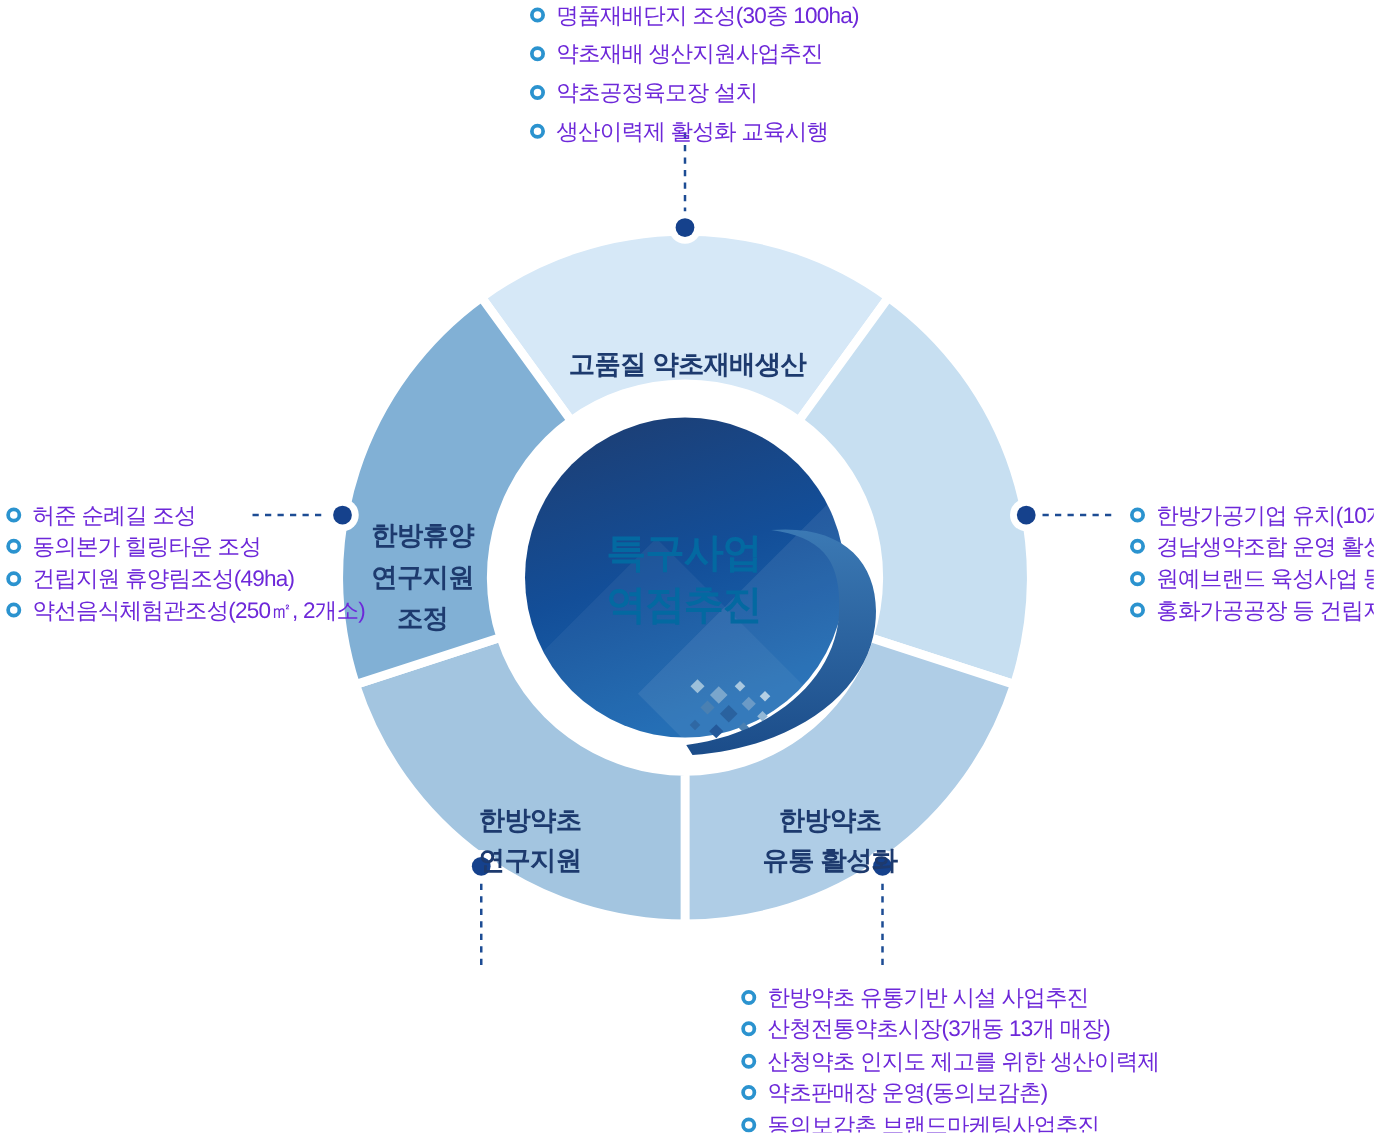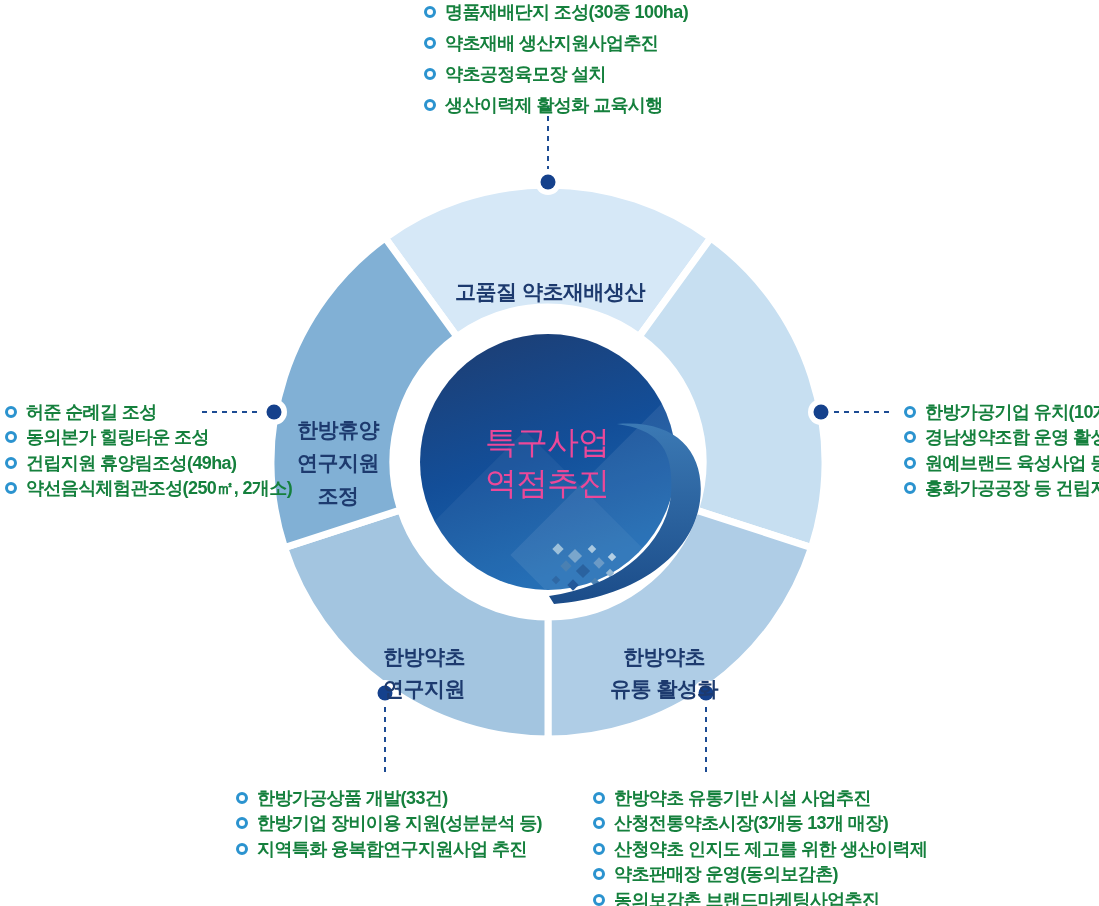--- a/index.html
+++ b/index.html
@@ -12,36 +12,36 @@
   svg.diagram{position:absolute;left:0;top:0;}
 
   
   .seg-label{
     position:absolute;transform:translate(-50%,-50%);
     color:var(--label,#1d3a6e);font-weight:700;font-size:21px;line-height:32px;
     text-align:center;white-space:pre-line;letter-spacing:-0.5px;margin-top:40px;
   }
   .center-label{
     position:absolute;transform:translate(-50%,-50%);
-    color:#ec4899;font-weight:400;font-size:32px;line-height:41px;
+    color:#0369a1;font-weight:700;font-size:32px;line-height:41px;
     text-align:center;white-space:pre-line;letter-spacing:-1px;
   }
 
   
   .bullet-list{position:absolute;}
   .bullet-list .row{
     display:flex;align-items:center;height:25.5px;white-space:nowrap;
   }
   .bullet-list.spacious .row{height:31px;}
   .bullet-list .dot{
     flex:0 0 auto;width:6px;height:6px;border-radius:50%;
     border:3px solid var(--bullet,#2b93cf);background:#fff;margin-right:9px;
   }
   .bullet-list .txt{
-    font-size:18px;color:#15803d;font-weight:700;letter-spacing:-0.6px;
+    font-size:18px;color:#6d28d9;font-weight:400;letter-spacing:-0.6px;
   }
 </style>
 </head>
 <body>
 
 <div class="stage">
 
   <svg class="diagram" width="1099" height="906" viewBox="0 0 1099 906">
     <defs>
       <linearGradient id="centerGrad" x1="0" y1="0" x2="0.35" y2="1">
@@ -193,37 +193,20 @@
         <span class="dot"></span>
         <span class="txt">원예브랜드 육성사업 등</span>
       </div>
 
       <div class="row">
         <span class="dot"></span>
         <span class="txt">홍화가공공장 등 건립지원</span>
       </div>
     </div>
 
-  <div class="bullet-list" style="left:236px;top:785px;">
-
-      <div class="row">
-        <span class="dot"></span>
-        <span class="txt">한방가공상품 개발(33건)</span>
-      </div>
-
-      <div class="row">
-        <span class="dot"></span>
-        <span class="txt">한방기업 장비이용 지원(성분분석 등)</span>
-      </div>
-
-      <div class="row">
-        <span class="dot"></span>
-        <span class="txt">지역특화 융복합연구지원사업 추진</span>
-      </div>
-    </div>
 
   <div class="bullet-list" style="left:593px;top:785px;">
 
       <div class="row">
         <span class="dot"></span>
         <span class="txt">한방약초 유통기반 시설 사업추진</span>
       </div>
 
       <div class="row">
         <span class="dot"></span>

